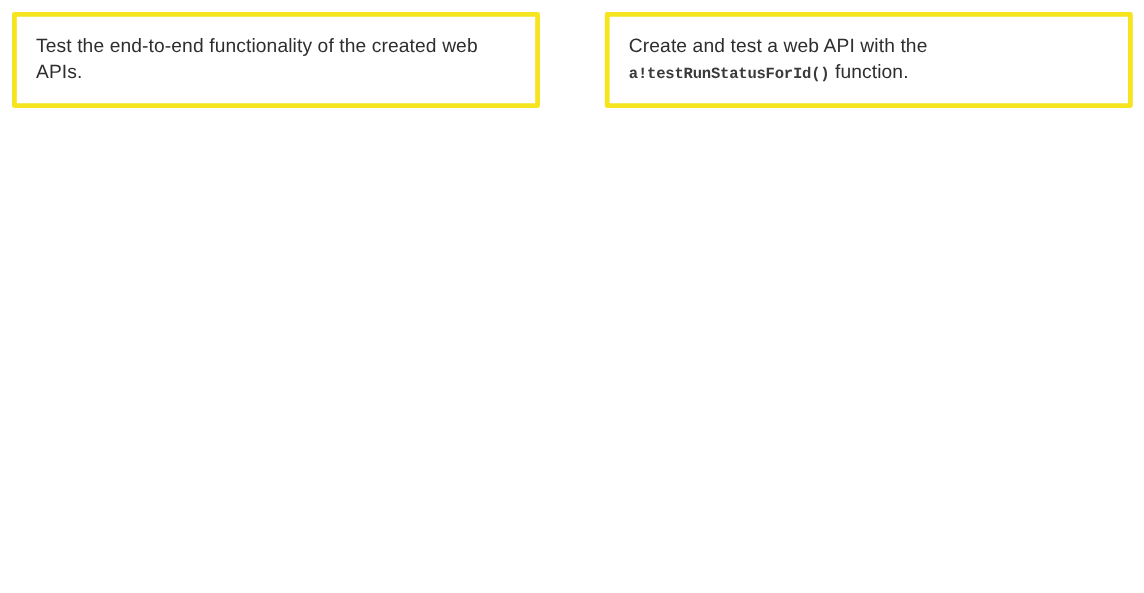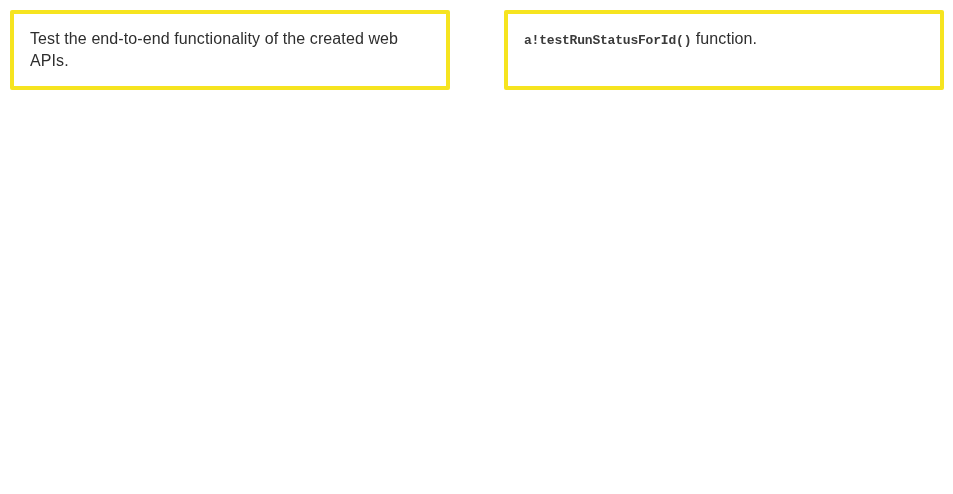--- a/index.html
+++ b/index.html
@@ -53,20 +53,21 @@
 
 <div class="board">
 
   <div class="col-left">
 
     <div class="card">
       <p class="line">Test the end-to-end functionality of the created web APIs.</p>
     </div>
 
     <div class="card">
+      <p class="line">Create and test a web API with the</p>
       <p class="line"><code class="fn">a!testRunStatusForId()</code> <span>function.</span></p>
     </div>
 
     
 
     
 
     
 
   </div>

